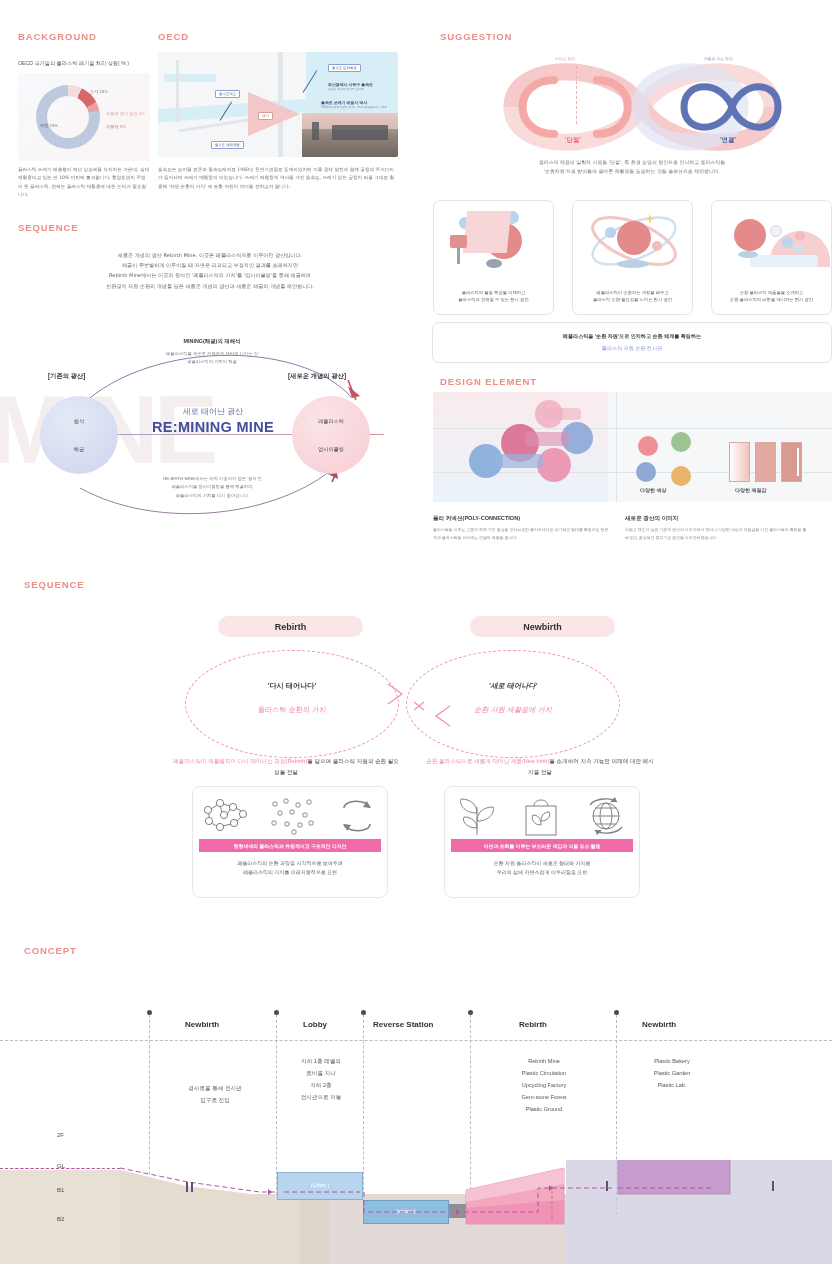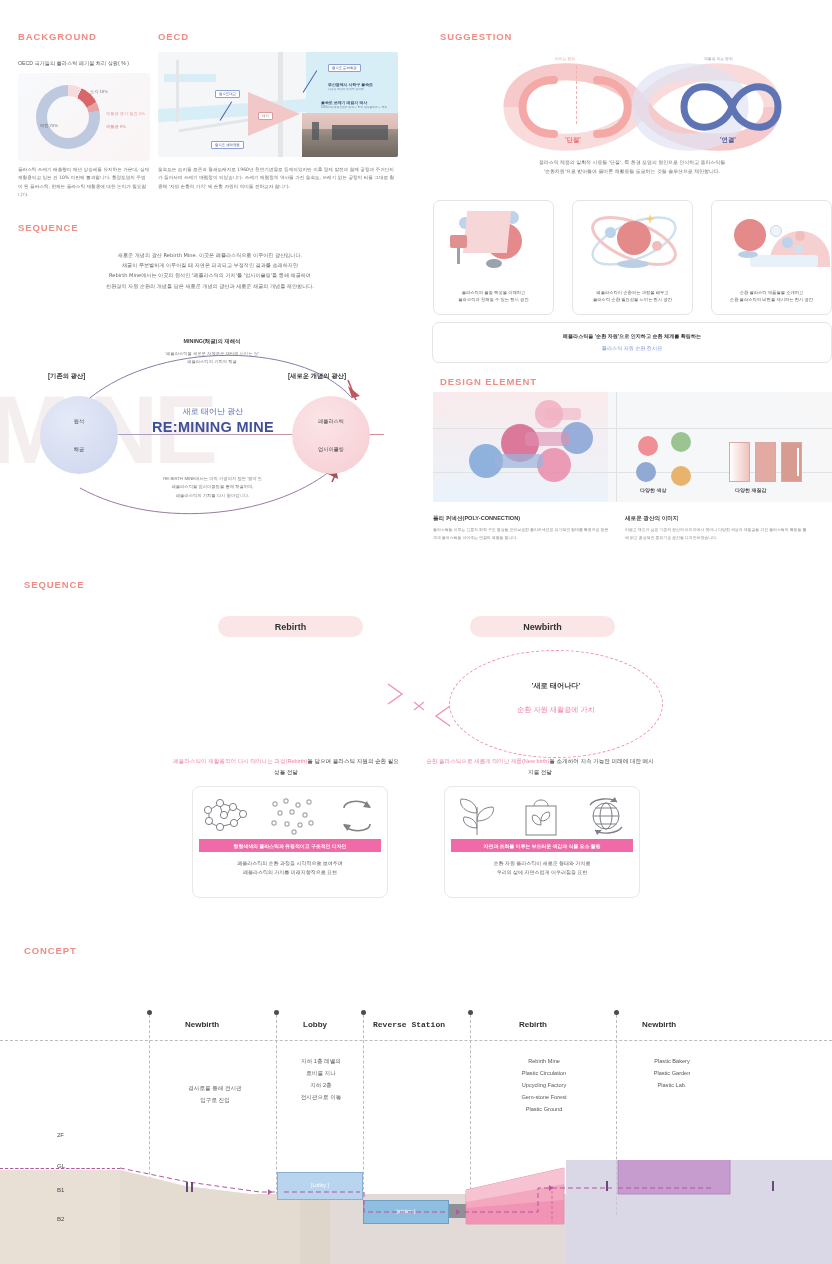--- a/index.html
+++ b/index.html
@@ -440,21 +440,25 @@
   <div class="de-cap-t" style="left:433px; top:515px;">폴리 커넥션(POLY-CONNECTION)</div>
   <div class="de-cap-b" style="left:433px; top:526px; width:178px;">플라스틱을 이루는 고분자 화학 구조 형상을 모티브로한 폴리커넥션은 유기적인 형태를 특징으로 방문객과 플라스틱을 이어주는 연결의 역할을 합니다.</div>
   <div class="de-cap-t" style="left:625px; top:515px;">새로운 광산의 이미지</div>
   <div class="de-cap-b" style="left:625px; top:526px; width:185px;">어둡고 채도가 낮은 기존의 광산의 이미지에서 벗어나 다양한 색상과 재질감을 가진 플라스틱의 특징을 통해 밝고 환상적인 분위기로 공간을 디자인하였습니다.</div>
 
   <div class="sec-title" style="left:24px; top:579px;">SEQUENCE</div>
 
   <div class="pill" style="left:218px; top:616px;">Rebirth</div>
   <div class="pill" style="left:470px; top:616px;">Newbirth</div>
 
-  <div class="loop" style="left:449px; top:650px;">
+  <div class="loop" style="left:185px; top:650px;">
+    <div class="loop-t1">'다시 태어나다'</div>
+    <div class="loop-t2">플라스틱 순환의 가치</div>
+  </div>
+  <div class="loop" style="left:406px; top:650px;font-style:italic;">
     <div class="loop-t1">'새로 태어나다'</div>
     <div class="loop-t2">순환 자원 재활용에 가치</div>
   </div>
 
   <svg class="abs" style="left:380px; top:670px;" width="80" height="70">
     <path d="M8 14 l 14 10 l -14 10" fill="none" stroke="#f093b5" stroke-width="1.4"></path>
     <path d="M70 56 l -14 -10 l 14 -10" fill="none" stroke="#f093b5" stroke-width="1.4"></path>
     <path d="M34 32 l 10 8 M44 32 l -10 8" stroke="#f093b5" stroke-width="1.2"></path>
   </svg>
 
@@ -559,21 +563,21 @@
 
   <div class="seq-vline" style="left:149px; top:1015px; height:200px;"></div>
   <div class="seq-vline" style="left:276px; top:1015px; height:200px;"></div>
   <div class="seq-vline" style="left:363px; top:1015px; height:200px;"></div>
   <div class="seq-vline" style="left:470px; top:1015px; height:200px;"></div>
   <div class="seq-vline" style="left:616px; top:1015px; height:200px;"></div>
   <div class="seq-hline" style="top:1040px;"></div>
 
   <div class="seq-stage" style="left:185px; top:1020px;">Newbirth</div>
   <div class="seq-stage" style="left:303px; top:1020px;">Lobby</div>
-  <div class="seq-stage" style="left:373px; top:1020px;font-family:Liberation Mono, monospace;">Reverse Station</div>
+  <div class="seq-stage" style="left:373px; top:1020px;">Reverse Station</div>
   <div class="seq-stage" style="left:519px; top:1020px;">Rebirth</div>
   <div class="seq-stage" style="left:642px; top:1020px;">Newbirth</div>
 
   <div class="seq-list" style="left:160px; top:1082px; width:110px;">
     <div>경사로를 통해 전시관</div>
     <div>입구로 진입</div>
   </div>
   <div class="seq-list" style="left:282px; top:1055px; width:78px;">
     <div>지하 1층 레벨의</div>
     <div>로비를 지나</div>

